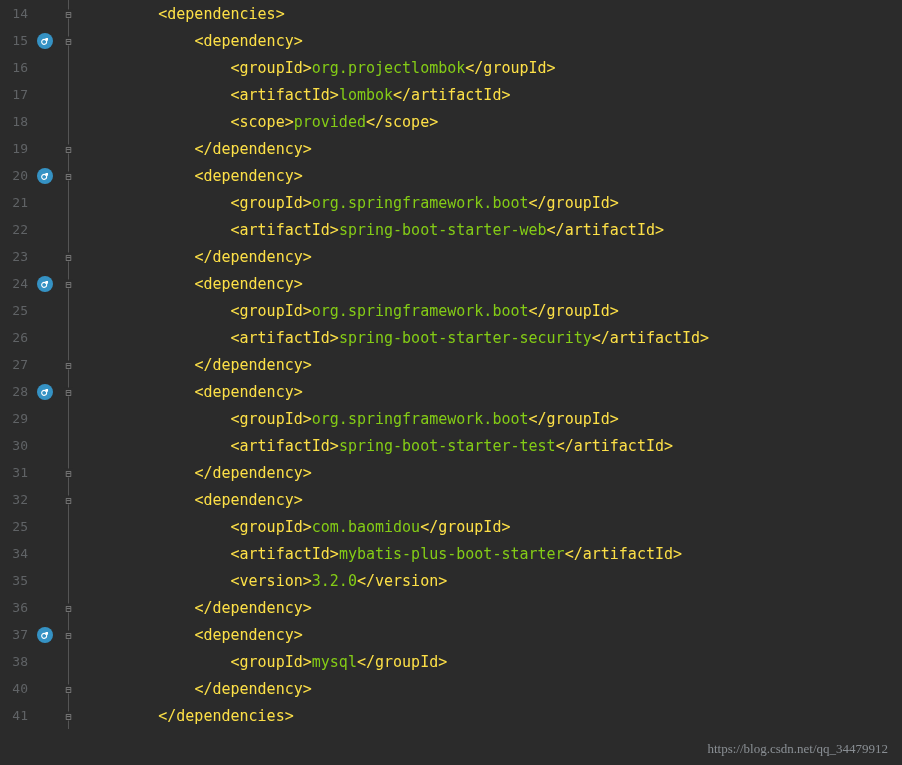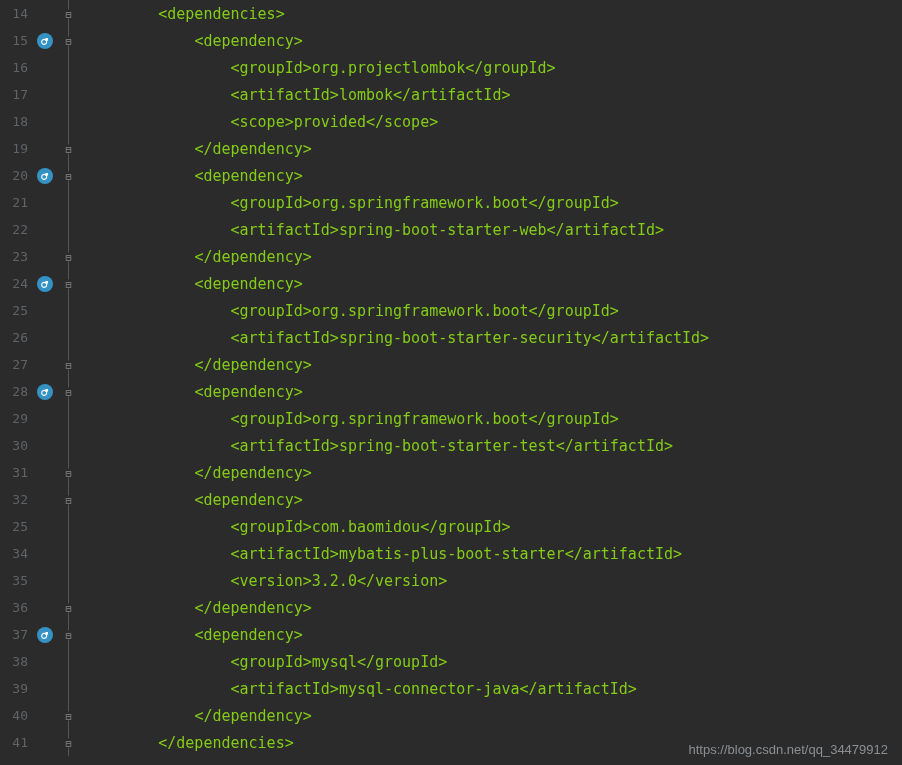--- a/index.html
+++ b/index.html
@@ -70,28 +70,28 @@
     color: #888;
     font-size: 10px;
     line-height: 9px;
     text-align: center;
     background: #2b2b2b;
   }
   .code {
     flex: 1;
     padding-left: 4px;
   }
-  .tag   { color: #84cc16; text-align: center; }  
+  .tag   { color: #fde047; text-align: center; }  
   .text  { color: #84cc16; }  
   .wm {
     position: absolute;
     right: 14px;
     bottom: 8px;
     color: #9aa0a6;
-    font-family: Liberation Sans, sans-serif;
+    font-family: Liberation Serif, serif;
     font-size: 13px;
     opacity: 0.85;
   }
 </style>
 </head>
 <body>
 
 <div class="editor" id="editor">
     <div class="line"><div class="ln">14</div><div class="gicon"></div><div class="fold-col"><div class="fold-line"></div><div class="fold-mark">⊟</div></div><div class="code">        <span class="tag">&lt;dependencies&gt;</span></div></div>
     <div class="line"><div class="ln">15</div><div class="gicon"><span class="badge"><svg viewBox="0 0 12 12">
@@ -126,17 +126,16 @@
     <div class="line"><div class="ln">32</div><div class="gicon"></div><div class="fold-col"><div class="fold-line"></div><div class="fold-mark">⊟</div></div><div class="code">            <span class="tag">&lt;dependency&gt;</span></div></div>
     <div class="line"><div class="ln">25</div><div class="gicon"></div><div class="fold-col"><div class="fold-line"></div></div><div class="code">                <span class="tag">&lt;groupId&gt;</span><span class="text">com.baomidou</span><span class="tag">&lt;/groupId&gt;</span></div></div>
     <div class="line"><div class="ln">34</div><div class="gicon"></div><div class="fold-col"><div class="fold-line"></div></div><div class="code">                <span class="tag">&lt;artifactId&gt;</span><span class="text">mybatis-plus-boot-starter</span><span class="tag">&lt;/artifactId&gt;</span></div></div>
     <div class="line"><div class="ln">35</div><div class="gicon"></div><div class="fold-col"><div class="fold-line"></div></div><div class="code">                <span class="tag">&lt;version&gt;</span><span class="text">3.2.0</span><span class="tag">&lt;/version&gt;</span></div></div>
     <div class="line"><div class="ln">36</div><div class="gicon"></div><div class="fold-col"><div class="fold-line"></div><div class="fold-mark">⊟</div></div><div class="code">            <span class="tag">&lt;/dependency&gt;</span></div></div>
     <div class="line"><div class="ln">37</div><div class="gicon"><span class="badge"><svg viewBox="0 0 12 12">
             <circle cx="5" cy="7" r="3" fill="none" stroke="#fff" stroke-width="1.3"></circle>
             <path d="M7 5 L9 3 M9 3 L9 5 M9 3 L7 3" stroke="#fff" stroke-width="1.3" fill="none" stroke-linecap="round"></path>
           </svg></span></div><div class="fold-col"><div class="fold-line"></div><div class="fold-mark">⊟</div></div><div class="code">            <span class="tag">&lt;dependency&gt;</span></div></div>
     <div class="line"><div class="ln">38</div><div class="gicon"></div><div class="fold-col"><div class="fold-line"></div></div><div class="code">                <span class="tag">&lt;groupId&gt;</span><span class="text">mysql</span><span class="tag">&lt;/groupId&gt;</span></div></div>
-    <div class="line"><div class="ln">39</div><div class="gicon"></div><div class="fold-col"><div class="fold-line"></div></div><div class="code">                <span class="tag">&lt;artifactId&gt;</span><span class="text">mysql-connector-java</span><span class="tag">&lt;/artifactId&gt;</span></div></div>
     <div class="line"><div class="ln">40</div><div class="gicon"></div><div class="fold-col"><div class="fold-line"></div><div class="fold-mark">⊟</div></div><div class="code">            <span class="tag">&lt;/dependency&gt;</span></div></div>
     <div class="line"><div class="ln">41</div><div class="gicon"></div><div class="fold-col"><div class="fold-line"></div><div class="fold-mark">⊟</div></div><div class="code">        <span class="tag">&lt;/dependencies&gt;</span></div></div>
   </div>
 <div class="wm">https://blog.csdn.net/qq_34479912</div>
 
 </body></html>

